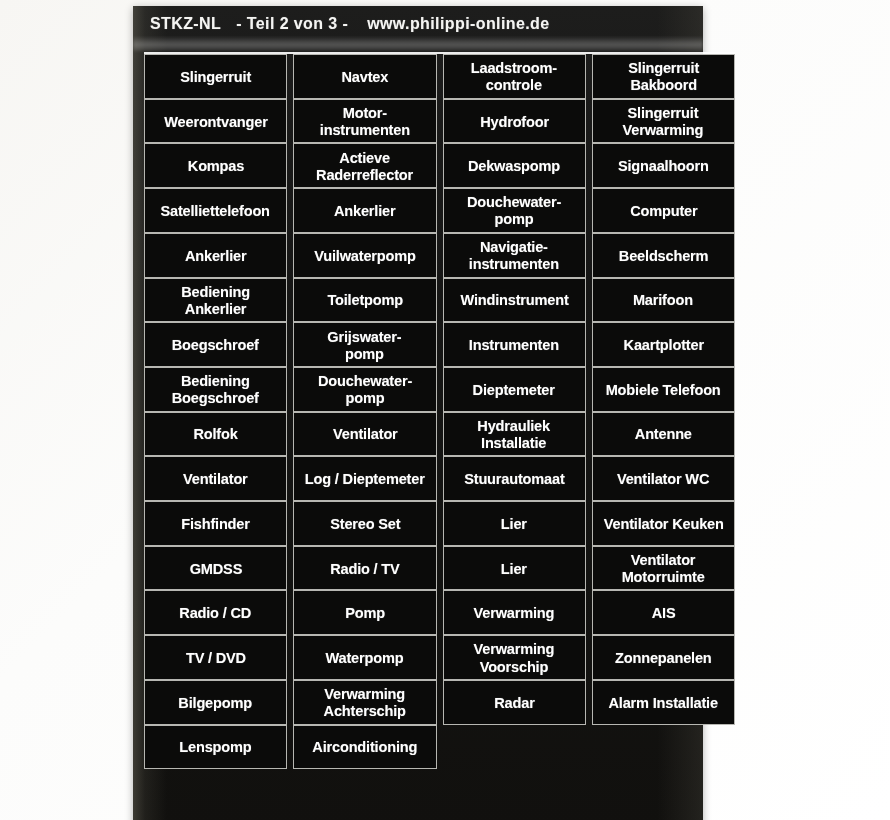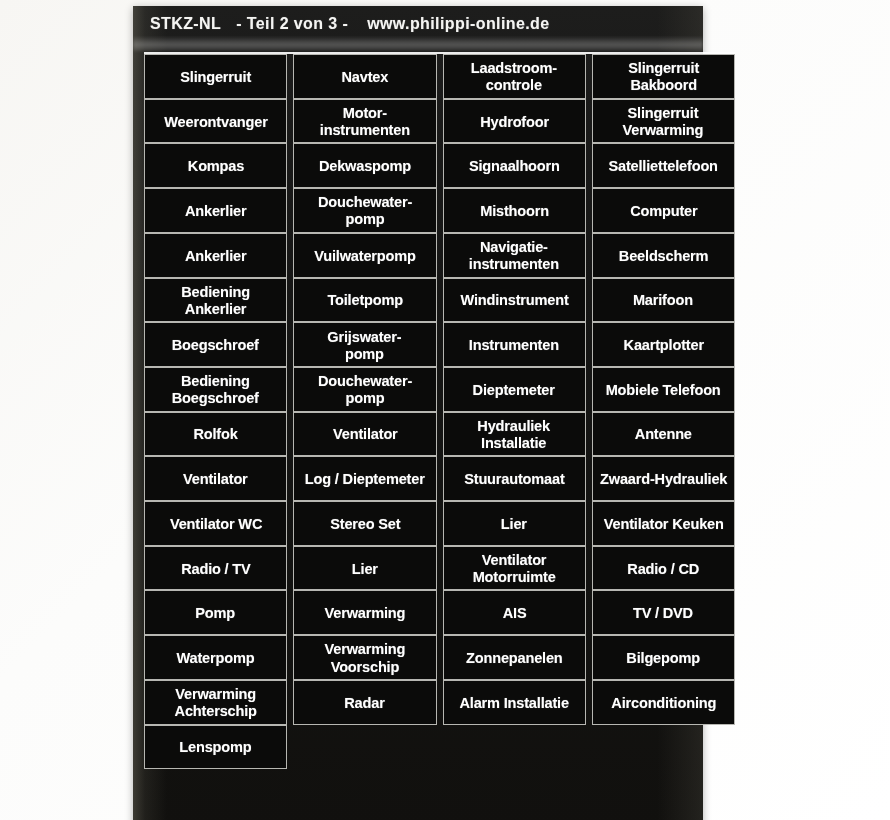--- a/index.html
+++ b/index.html
@@ -121,39 +121,40 @@
           <span class="cell-text">Hydrofoor</span>
         </div>
         <div class="cell">
           <span class="cell-text">Slingerruit
 Verwarming</span>
         </div>
         <div class="cell">
           <span class="cell-text">Kompas</span>
         </div>
         <div class="cell">
+          <span class="cell-text">Actieve
+Raderreflector</span>
+        </div>
+        <div class="cell">
           <span class="cell-text">Dekwaspomp</span>
         </div>
         <div class="cell">
           <span class="cell-text">Signaalhoorn</span>
         </div>
         <div class="cell">
           <span class="cell-text">Satelliettelefoon</span>
         </div>
         <div class="cell">
           <span class="cell-text">Ankerlier</span>
         </div>
         <div class="cell">
           <span class="cell-text">Douchewater-
 pomp</span>
         </div>
         <div class="cell">
-          <span class="cell-text">Misthoorn</span>
-        </div>
-        <div class="cell">
           <span class="cell-text">Computer</span>
         </div>
         <div class="cell">
           <span class="cell-text">Ankerlier</span>
         </div>
         <div class="cell">
           <span class="cell-text">Vuilwaterpomp</span>
         </div>
         <div class="cell">
           <span class="cell-text">Navigatie-
@@ -218,33 +219,36 @@
         <div class="cell">
           <span class="cell-text">Ventilator</span>
         </div>
         <div class="cell">
           <span class="cell-text">Log / Dieptemeter</span>
         </div>
         <div class="cell">
           <span class="cell-text">Stuurautomaat</span>
         </div>
         <div class="cell">
-          <span class="cell-text">Zwaard-Hydrauliek</span>
-        </div>
-        <div class="cell">
           <span class="cell-text">Ventilator WC</span>
         </div>
         <div class="cell">
+          <span class="cell-text">Fishfinder</span>
+        </div>
+        <div class="cell">
           <span class="cell-text">Stereo Set</span>
         </div>
         <div class="cell">
           <span class="cell-text">Lier</span>
         </div>
         <div class="cell">
           <span class="cell-text">Ventilator Keuken</span>
+        </div>
+        <div class="cell">
+          <span class="cell-text">GMDSS</span>
         </div>
         <div class="cell">
           <span class="cell-text">Radio / TV</span>
         </div>
         <div class="cell">
           <span class="cell-text">Lier</span>
         </div>
         <div class="cell">
           <span class="cell-text">Ventilator
 Motorruimte</span>
@@ -281,20 +285,20 @@
           <span class="cell-text">Verwarming
 Achterschip</span>
         </div>
         <div class="cell">
           <span class="cell-text">Radar</span>
         </div>
         <div class="cell">
           <span class="cell-text">Alarm Installatie</span>
         </div>
         <div class="cell">
+          <span class="cell-text">Lenspomp</span>
+        </div>
+        <div class="cell">
           <span class="cell-text">Airconditioning</span>
-        </div>
-        <div class="cell">
-          <span class="cell-text">Lenspomp</span>
         </div>
       </div>
   </div>
 </div>
 
 </body></html>

